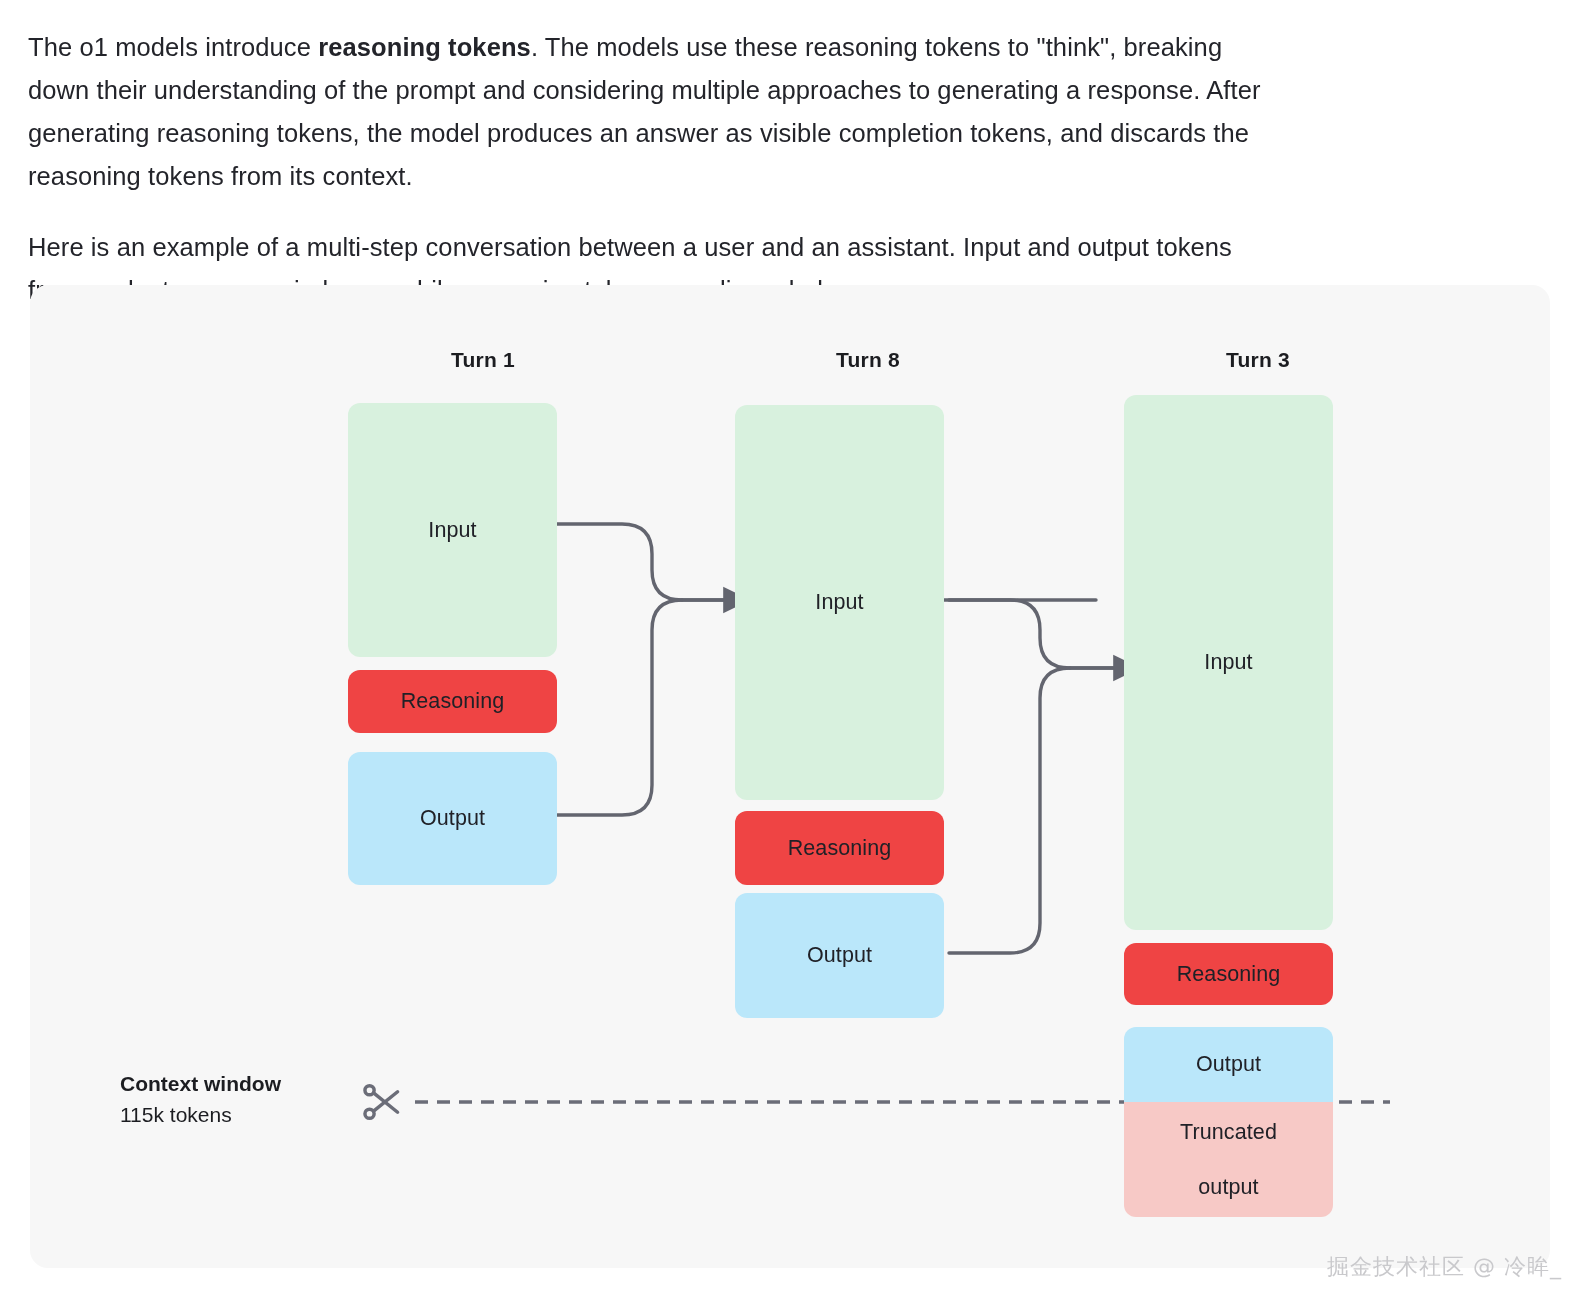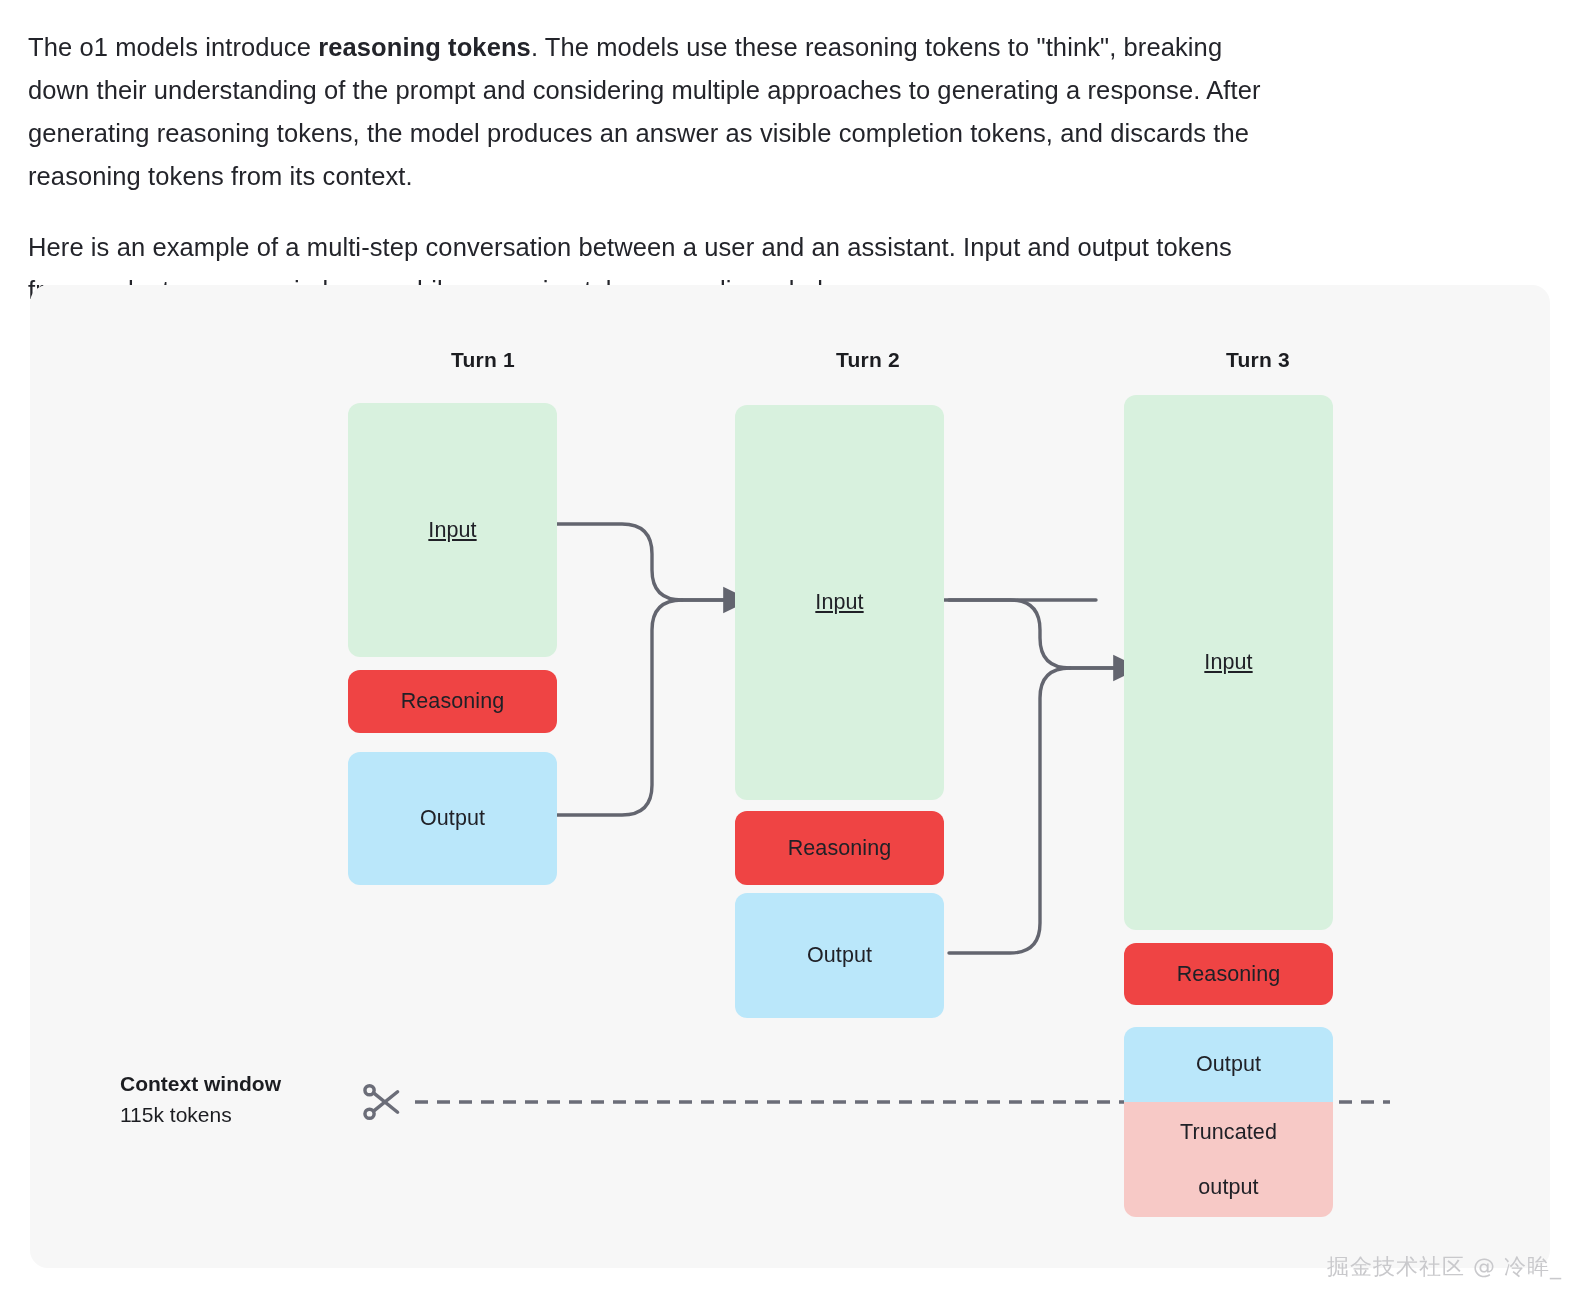--- a/index.html
+++ b/index.html
@@ -59,21 +59,21 @@
     border-radius: 12px;
     display: flex;
     align-items: center;
     justify-content: center;
     text-align: center;
     font-size: 21.5px;
     color: #202127;
     line-height: 31px;
     letter-spacing: 0.1px;
   }
-  .node.green { background: #d8f1de; text-decoration: underline; }
+  .node.green { background: #d8f1de; }
   .node.gray  { background: #ef4444; }
   .node.blue  { background: #bae7fa; }
   .node.pink  { background: #f7c9c6; gap: 24px; }
 
   
   .node.truncated {
     border-radius: 0 0 12px 12px;
   }
   .node.output-above-cut {
     border-radius: 12px 12px 0 0;
@@ -150,21 +150,21 @@
   </svg>
 
   <div class="turn-label" style="left:318px; top:63px; width:270px;">Turn 1</div>
 
   <div class="node green" style="left:318px; top:118px; width:209px; height:254px;">Input</div>
 
   <div class="node gray" style="left:318px; top:385px; width:209px; height:63px;">Reasoning</div>
 
   <div class="node blue" style="left:318px; top:467px; width:209px; height:133px;">Output</div>
 
-  <div class="turn-label" style="left:703px; top:63px; width:270px;">Turn 2</div>
+  <div class="turn-label" style="left:703px; top:63px; width:270px;">Turn 8</div>
 
   <div class="node green" style="left:705px; top:120px; width:209px; height:395px;">Input</div>
 
   <div class="node gray" style="left:705px; top:526px; width:209px; height:74px;">Reasoning</div>
 
   <div class="node blue" style="left:705px; top:608px; width:209px; height:125px;">Output</div>
 
   <div class="turn-label" style="left:1093px; top:63px; width:270px;">Turn 3</div>
 
   <div class="node green" style="left:1094px; top:110px; width:209px; height:535px;">Input</div>

